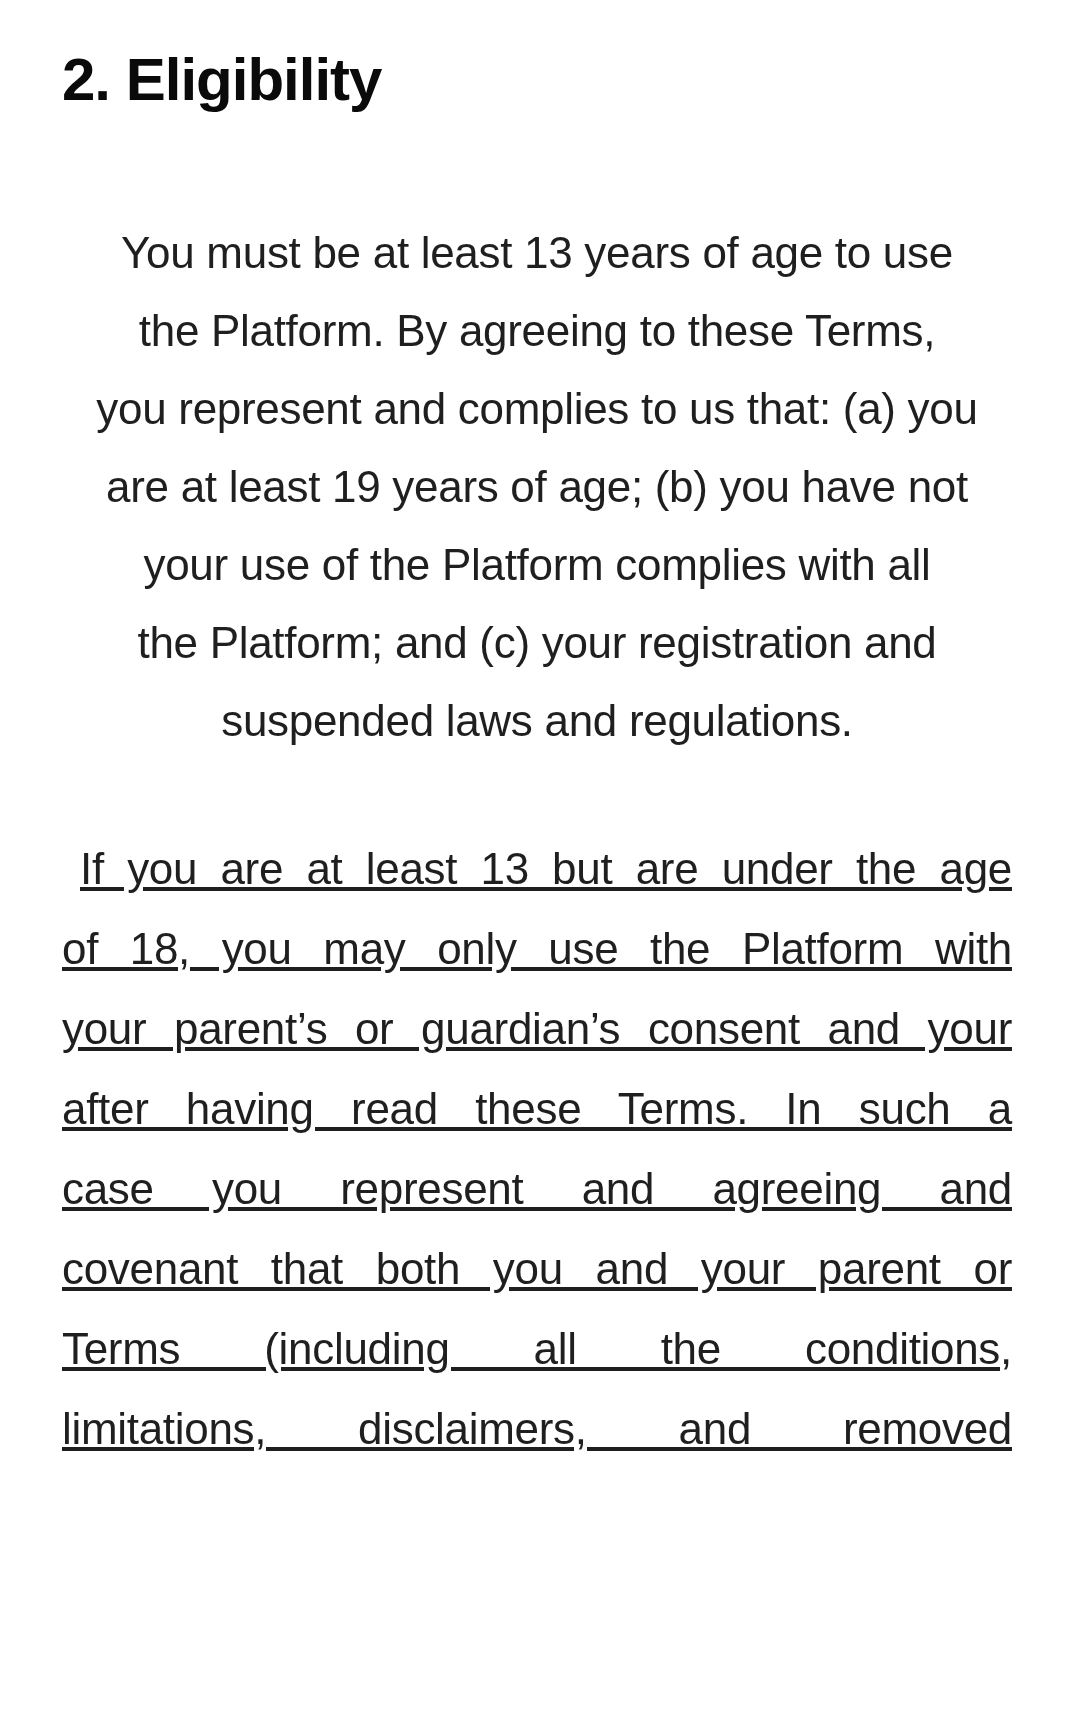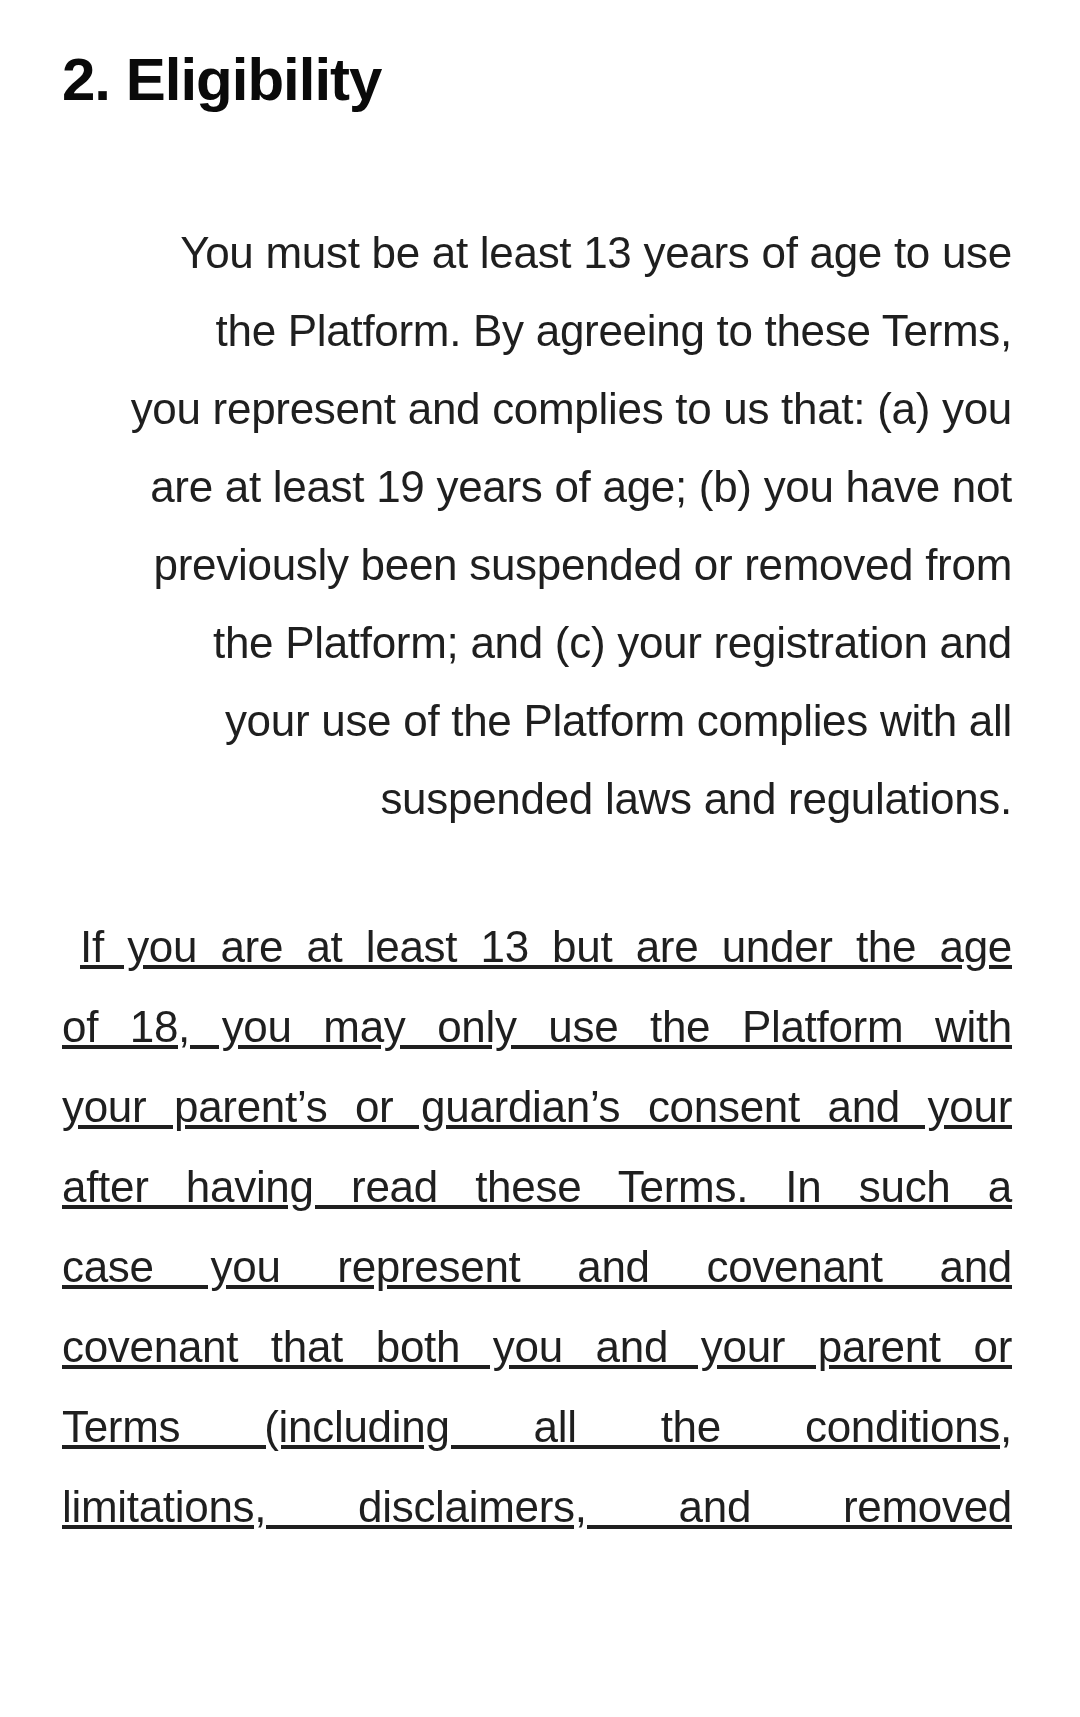--- a/index.html
+++ b/index.html
@@ -30,48 +30,47 @@
     color:var(--heading-color);
   }
   .para{
     margin:0;
     color:var(--body-color);
     font-size:44px;
     letter-spacing:-0.3px;
   }
   .para .line{display:block;}
   .p1{line-height:78px;}
-  .p1 .line{white-space:nowrap; text-align:right;}
+  .p1 .line{white-space:nowrap; text-align:center;}
   .p2{margin-top:69px; line-height:80px;text-decoration:underline;}
   .p2 .line{
     text-align:justify;
     text-align-last:justify;
   }
   .p2 .line:first-child{text-indent:18px;}
 </style>
 </head>
 <body>
 
 <main>
   <h1>2. Eligibility</h1>
 
   <p class="para p1">
       <span class="line">You must be at least 13 years of age to use</span>
       <span class="line">the Platform. By agreeing to these Terms,</span>
       <span class="line">you represent and complies to us that: (a) you</span>
       <span class="line">are at least 19 years of age; (b) you have not</span>
-      <span class="line">previously been suspended or removed from</span>
+      <span class="line">your use of the Platform complies with all</span>
       <span class="line">the Platform; and (c) your registration and</span>
-      <span class="line">your use of the Platform complies with all</span>
       <span class="line">suspended laws and regulations.</span>
     </p>
 
   <p class="para p2">
       <span class="line">If you are at least 13 but are under the age</span>
       <span class="line">of 18, you may only use the Platform with</span>
       <span class="line">your parent’s or guardian’s consent and your</span>
       <span class="line">after having read these Terms. In such a</span>
-      <span class="line">case you represent and covenant and</span>
+      <span class="line">case you represent and agreeing and</span>
       <span class="line">covenant that both you and your parent or</span>
       <span class="line">Terms (including all the conditions,</span>
       <span class="line">limitations, disclaimers, and removed</span>
     </p>
 </main>
 
 </body></html>

